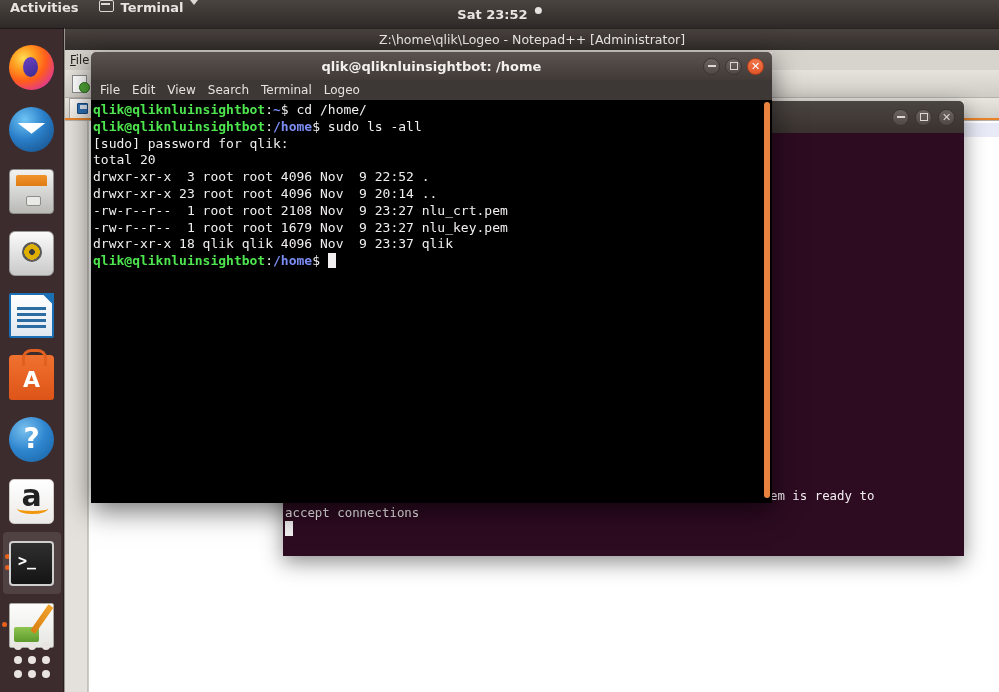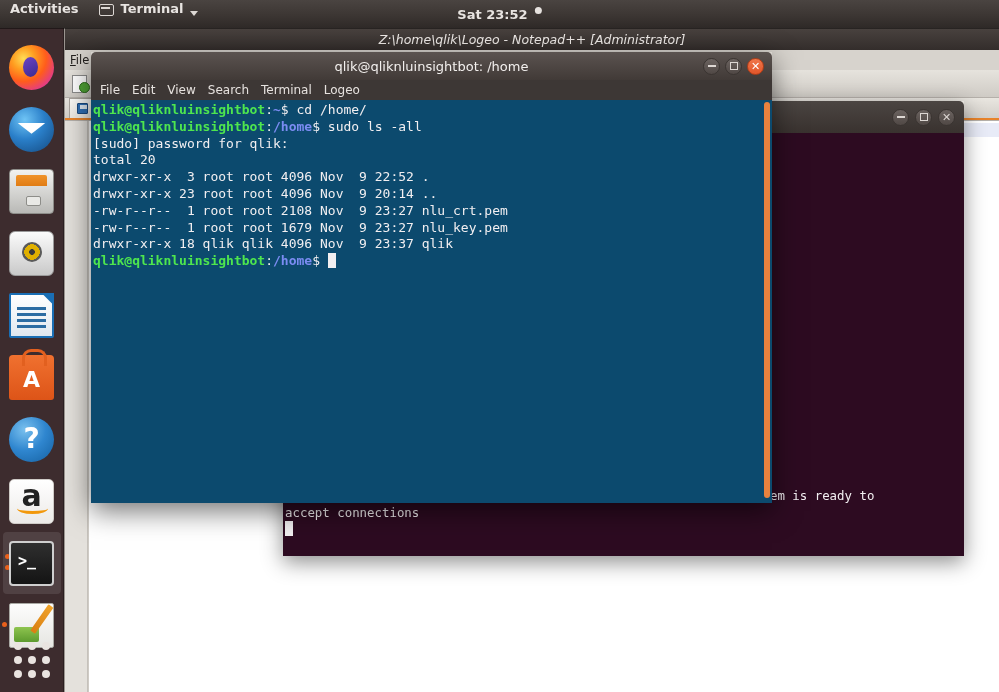--- a/index.html
+++ b/index.html
@@ -11,21 +11,21 @@
   }
 
   
   #topbar{
     position:absolute; left:0; top:0; width:999px; height:28px;
     background:linear-gradient(to bottom,#4a4441 0%,#3c3633 55%,#2e2927 100%);
     color:#e8e4e1; display:flex; align-items:center;
     font-size:13px; font-weight:bold; z-index:600;
     box-shadow:0 1px 0 rgba(0,0,0,.45);
   }
-  #topbar .tb-item{ padding:12px 10px; height:28px; display:flex; align-items:flex-end; gap:7px; }
+  #topbar .tb-item{ padding:0 10px; height:28px; display:flex; align-items:flex-start; gap:7px; }
   #topbar .tb-clock{
     position:absolute; left:50%; transform:translateX(-50%);
     display:flex; align-items:flex-start; gap:7px;
   }
   .term-mini{
     width:15px;height:12px;border:1.5px solid #ddd8d4;border-radius:2px;
     position:relative; display:inline-block;
   }
   .term-mini:before{
     content:""; position:absolute; left:1.5px; top:1.5px; width:9px; height:2px; background:#ddd8d4;
@@ -168,21 +168,21 @@
   
   #npp{
     position:absolute; left:64px; top:28px; width:935px; height:664px;
     background:#d7d3cd; z-index:100;
     border-left:1px solid #9b9590;
   }
   #npp-title{
     height:22px; width:100%;
     background:linear-gradient(to bottom,#49423f,#332d2b);
     color:#ede9e6; font-size:12.5px;
-    display:flex; align-items:center; justify-content:center;font-style:italic;
+    display:flex; align-items:center; justify-content:center;
   }
   #npp-menubar{
     height:20px; background:#d7d3cd; display:flex; align-items:center;
     padding-left:5px; font-size:11.5px; color:#23201e; gap:9px;
   }
   #npp-menubar u{ text-decoration:underline; }
   #npp-toolbar{
     height:28px; background:linear-gradient(to bottom,#e6e3dd,#cfcbc5);
     display:flex; align-items:center; padding-left:4px; gap:3px;
     border-bottom:1px solid #b5b0aa;
@@ -276,21 +276,21 @@
     box-shadow:0 8px 26px rgba(0,0,0,.55);
   }
   #term-front-title{
     height:28px; width:100%;
     background:linear-gradient(to bottom,#5b5350,#413a37);
     border-radius:5px 5px 0 0;
     display:flex; align-items:center; position:relative;
   }
   #term-front-title .t-label{
     position:absolute; left:0; right:0; text-align:center;
-    color:#f3f0ee; font-size:13px; font-weight:normal;
+    color:#f3f0ee; font-size:13px; font-weight:bold;
   }
   #term-front-title .t-btns{
     position:absolute; right:8px; display:flex; gap:5px; align-items:center;
   }
   .wbtn{
     width:17px;height:17px;border-radius:50%;
     background:linear-gradient(to bottom,#6b6360,#504845);
     border:1px solid #3a3431;
     position:relative;
   }
@@ -304,21 +304,21 @@
   .wbtn.min i{ display:block; height:2px; width:8px; background:#ddd7d3; margin:0 auto; top:50%; }
   .wbtn.max i{
     display:block; width:8px;height:8px; border:1.6px solid #ddd7d3; background:none; margin:0 auto;
   }
   #term-front-menu{
     height:20px; background:#3d3735; color:#e6e2df;
     font-size:12px; display:flex; align-items:center; gap:12px; padding-left:9px;
   }
   #term-front-body{
     position:absolute; left:0; top:48px; right:0; bottom:0;
-    background:#0c4a6e; overflow:hidden;
+    background:#000000; overflow:hidden;
     font-family:"DejaVu Sans Mono",monospace;
     font-size:13px; line-height:16.8px; color:#f2eff1;
     padding:2px 0 0 2px;
     white-space:pre;
   }
   #term-front-body .line{ display:block; height:16.8px; }
   .pgreen{ color:#4ee64e; font-weight:bold; }
   .pblue{ color:#7b8cf2; font-weight:bold; }
   .pwhite{ color:#f2eff1; }
   #front-cursor{

